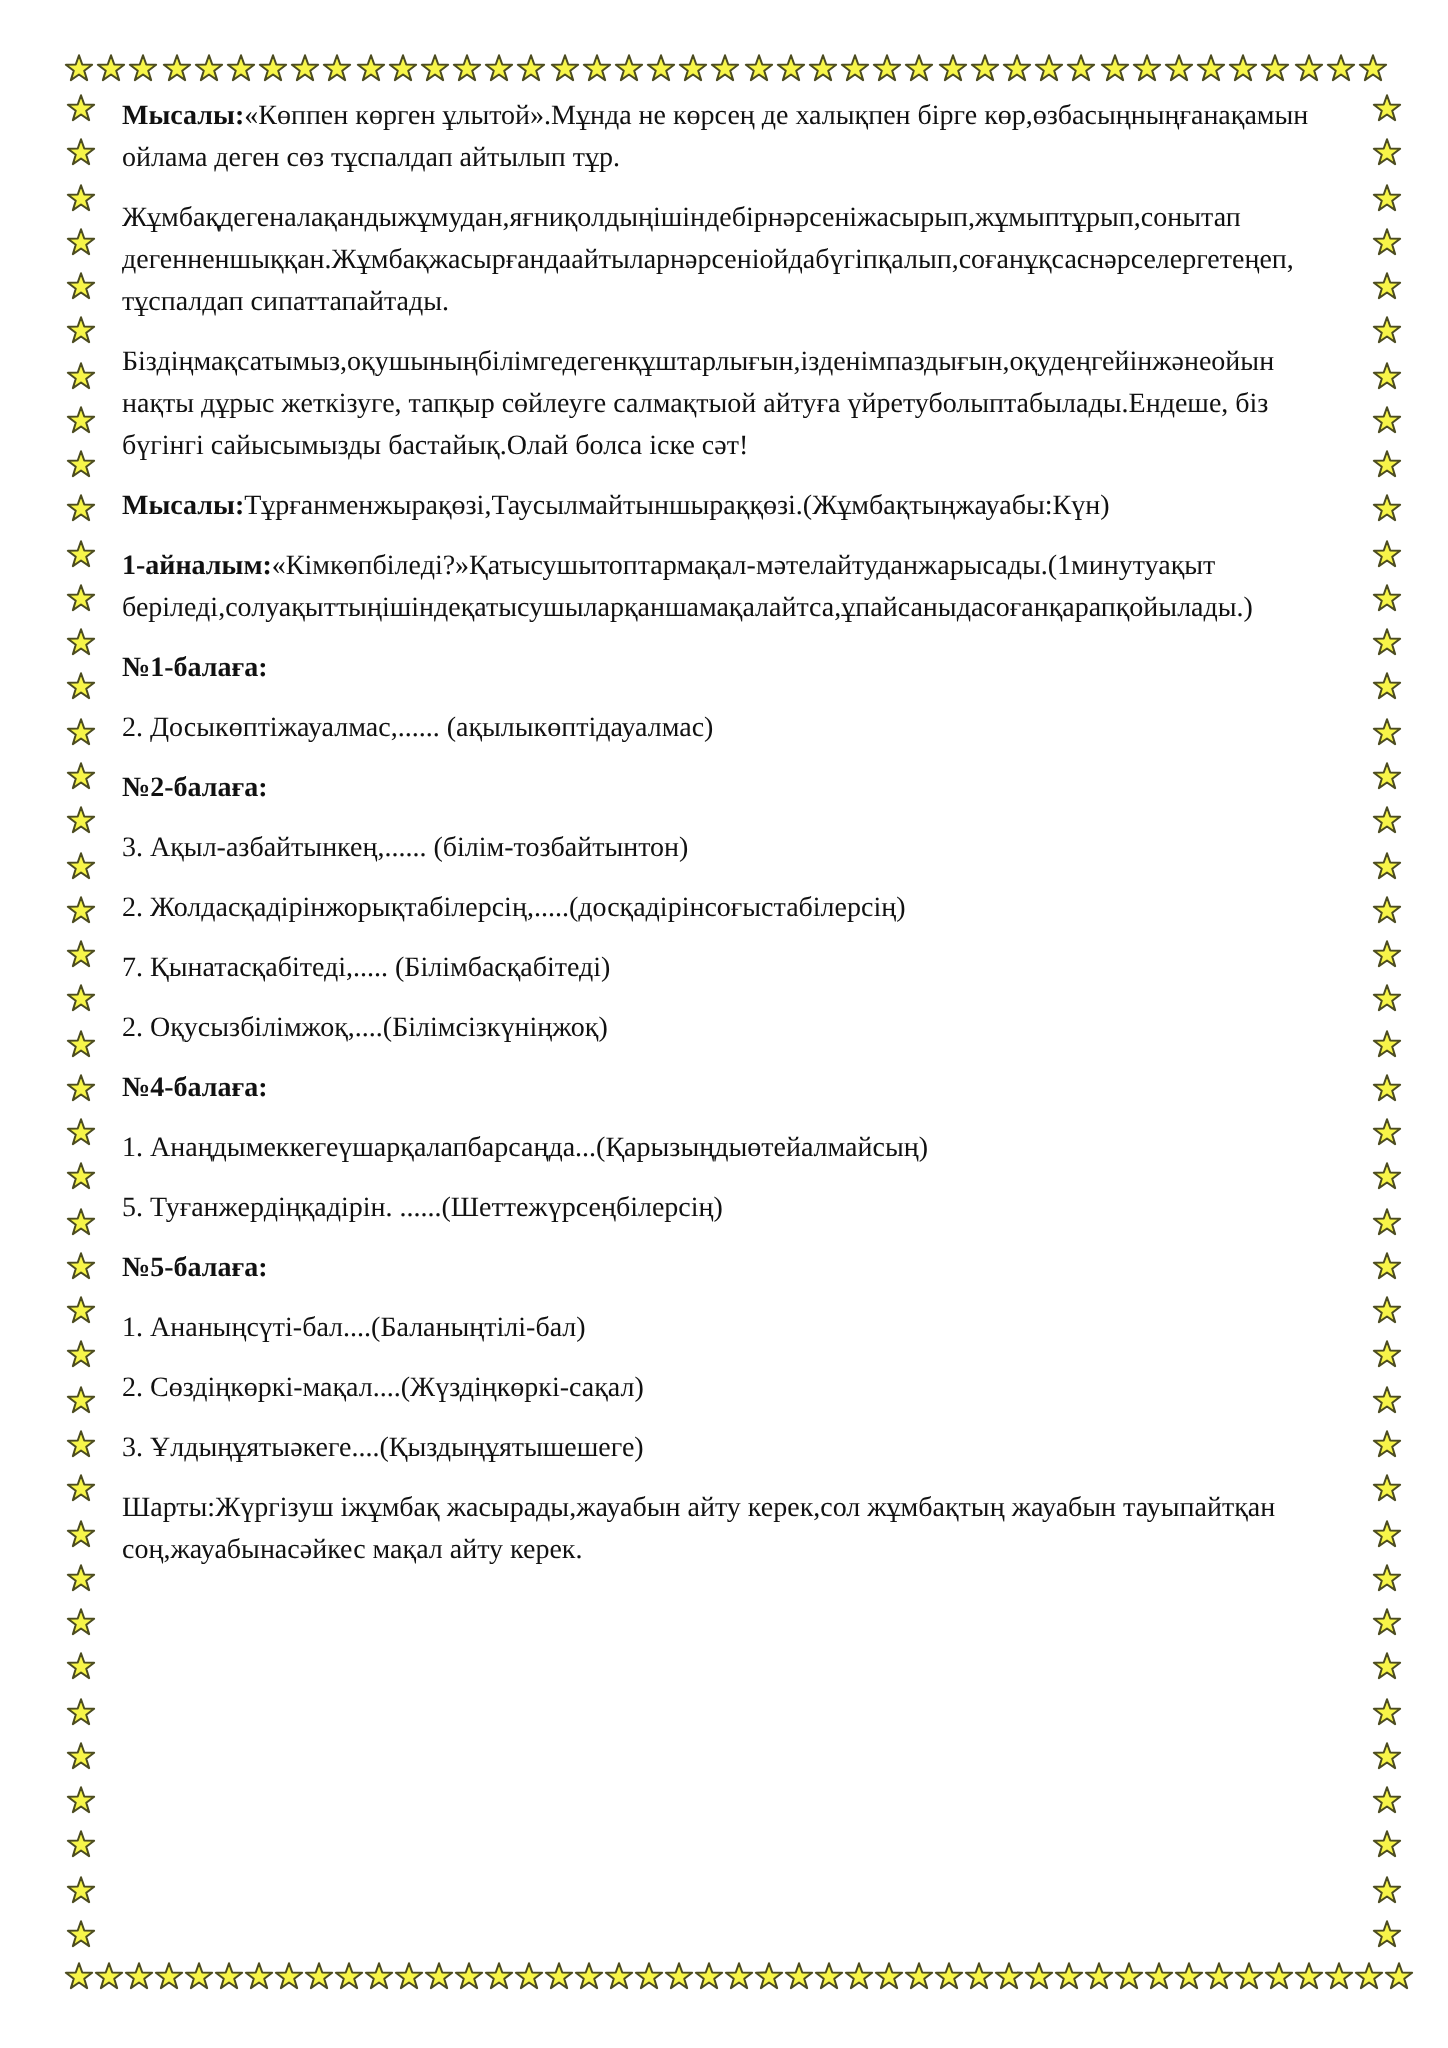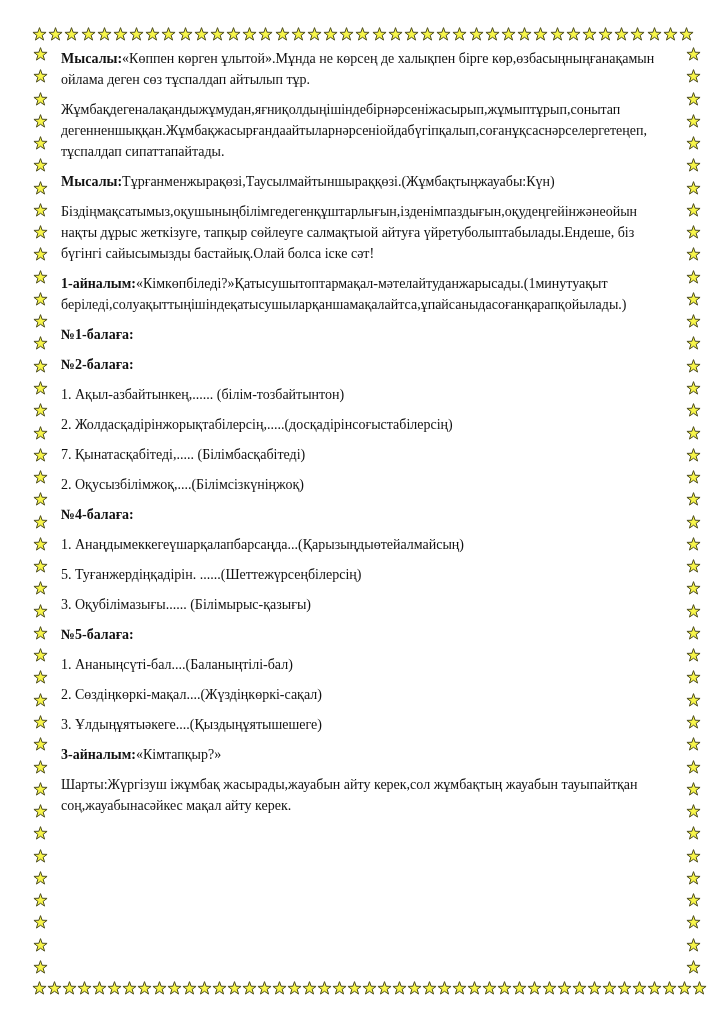--- a/index.html
+++ b/index.html
@@ -553,34 +553,33 @@
         <polygon points="12,1 14.6,8.4 22.5,8.6 16.2,13.4 18.5,20.9 12,16.4 5.5,20.9 7.8,13.4 1.5,8.6 9.4,8.4" fill="#f7f549" stroke="#4c4c20" stroke-width="1.6" stroke-linejoin="round"></polygon>
       </svg>
       <svg class="star" viewBox="0 0 24 24">
         <polygon points="12,1 14.6,8.4 22.5,8.6 16.2,13.4 18.5,20.9 12,16.4 5.5,20.9 7.8,13.4 1.5,8.6 9.4,8.4" fill="#f7f549" stroke="#4c4c20" stroke-width="1.6" stroke-linejoin="round"></polygon>
       </svg>
     </div>
 
   <div class="content">
     <p><strong>Мысалы:</strong><span>«Көппен көрген ұлытой».Мұнда не көрсең де халықпен бірге көр,өзбасыңныңғанақамын ойлама деген сөз тұспалдап айтылып тұр.</span></p>
     <p><span>Жұмбақдегеналақандыжұмудан,яғниқолдыңішіндебірнәрсеніжасырып,жұмыптұрып,сонытап дегенненшыққан.Жұмбақжасырғандаайтыларнәрсеніойдабүгіпқалып,соғанұқсаснәрселергетеңеп, тұспалдап сипаттапайтады.</span></p>
+    <p><span>Біздіңмақсатымыз,оқушыныңбілімгедегенқұштарлығын,ізденімпаздығын,оқудеңгейінжәнеойын нақты дұрыс жеткізуге, тапқыр сөйлеуге салмақтыой айтуға үйретуболыптабылады.Ендеше, біз бүгінгі сайысымызды бастайық.Олай болса іске сәт!</span></p>
     <p><strong>Мысалы:</strong><span>Тұрғанменжырақөзі,Таусылмайтыншыраққөзі.(Жұмбақтыңжауабы:Күн)</span></p>
-    <p><span>Біздіңмақсатымыз,оқушыныңбілімгедегенқұштарлығын,ізденімпаздығын,оқудеңгейінжәнеойын нақты дұрыс жеткізуге, тапқыр сөйлеуге салмақтыой айтуға үйретуболыптабылады.Ендеше, біз бүгінгі сайысымызды бастайық.Олай болса іске сәт!</span></p>
     <p><strong>1-айналым:</strong><span>«Кімкөпбіледі?»Қатысушытоптармақал-мәтелайтуданжарысады.(1минутуақыт беріледі,солуақыттыңішіндеқатысушыларқаншамақалайтса,ұпайсаныдасоғанқарапқойылады.)</span></p>
     <p><strong>№1-балаға:</strong></p>
+    <p><span>2. Досыкөптіжауалмас,...... (ақылыкөптідауалмас)</span></p>
     <p><strong>№2-балаға:</strong></p>
-    <p><span>1. Ақыл-азбайтынкең,...... (білім-тозбайтынтон)</span></p>
+    <p><span>3. Ақыл-азбайтынкең,...... (білім-тозбайтынтон)</span></p>
     <p><span>2. Жолдасқадірінжорықтабілерсің,.....(досқадірінсоғыстабілерсің)</span></p>
     <p><span>7. Қынатасқабітеді,..... (Білімбасқабітеді)</span></p>
     <p><span>2. Оқусызбілімжоқ,....(Білімсізкүніңжоқ)</span></p>
     <p><strong>№4-балаға:</strong></p>
     <p><span>1. Анаңдымеккегеүшарқалапбарсаңда...(Қарызыңдыөтейалмайсың)</span></p>
     <p><span>5. Туғанжердіңқадірін. ......(Шеттежүрсеңбілерсің)</span></p>
-    <p><span>3. Оқубілімазығы...... (Білімырыс-қазығы)</span></p>
     <p><strong>№5-балаға:</strong></p>
     <p><span>1. Ананыңсүті-бал....(Баланыңтілі-бал)</span></p>
     <p><span>2. Сөздіңкөркі-мақал....(Жүздіңкөркі-сақал)</span></p>
     <p><span>3. Ұлдыңұятыәкеге....(Қыздыңұятышешеге)</span></p>
-    <p><strong>3-айналым:</strong><span>«Кімтапқыр?»</span></p>
     <p><span>Шарты:Жүргізуш іжұмбақ жасырады,жауабын айту керек,сол жұмбақтың жауабын тауыпайтқан соң,жауабынасәйкес мақал айту керек.</span></p>
   </div>
 
 </div>
 
 </body></html>

